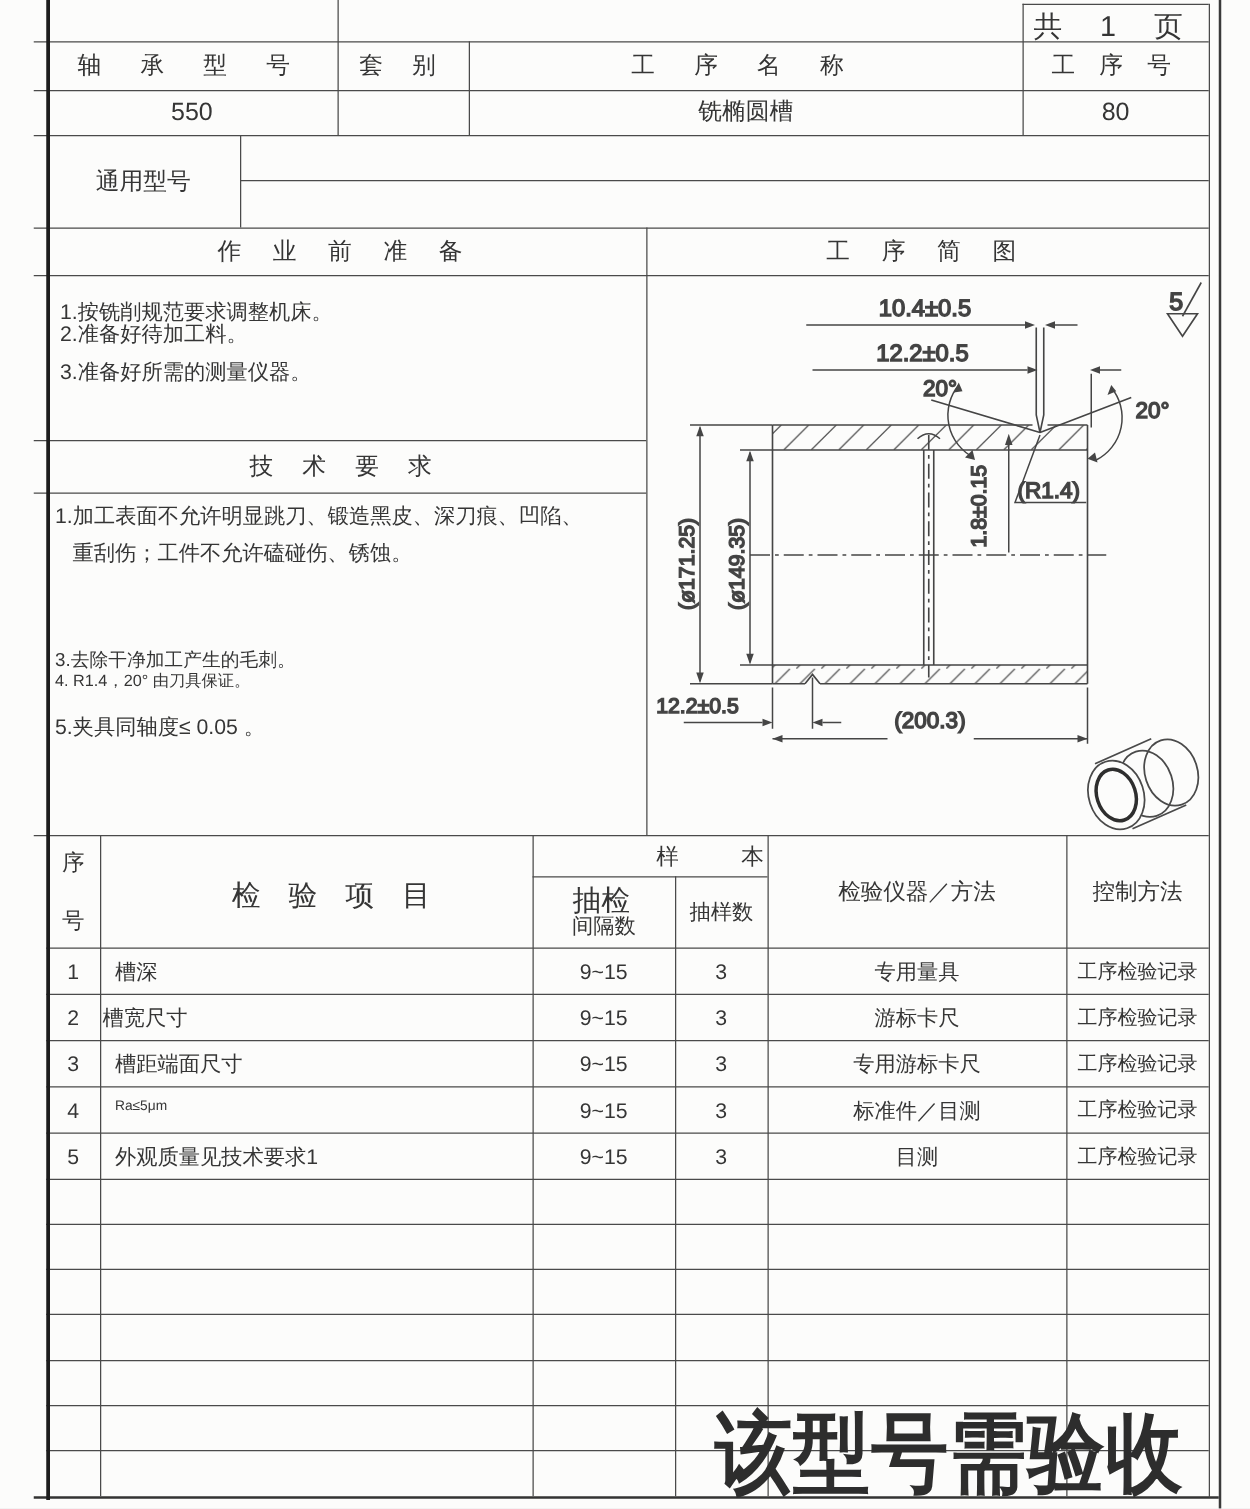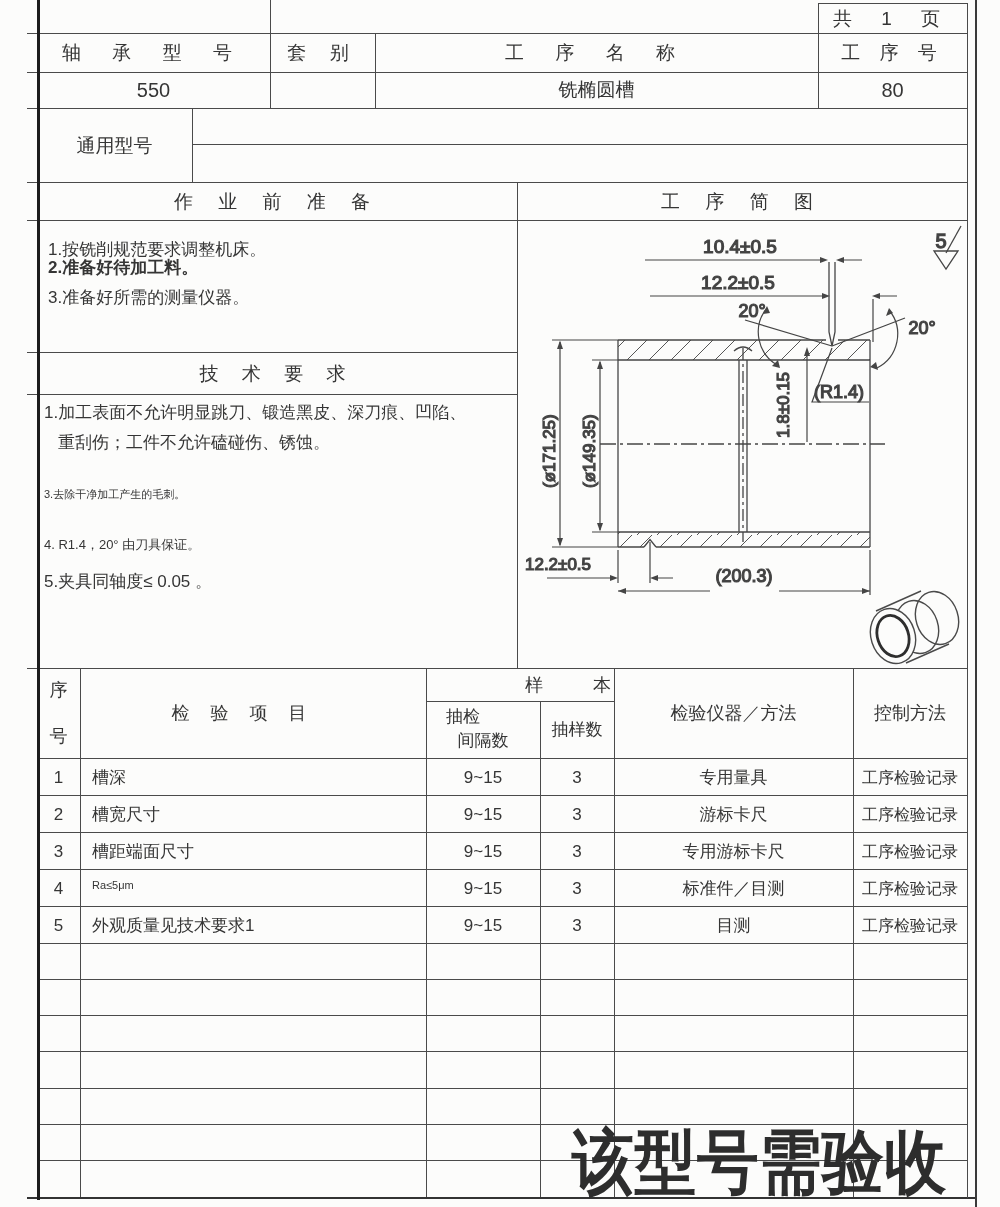--- a/index.html
+++ b/index.html
@@ -50,40 +50,40 @@
   <div class="vl" style="left:967px;top:3px;height:1195px;"></div>
   <div class="vl" style="left:975px;top:0;height:1207px;width:1.8px;background:#3a3a3a;"></div>
   <div class="vl" style="left:192px;top:108px;height:74px;"></div>
   <div class="vl" style="left:517px;top:182px;height:486px;"></div>
   <div class="vl" style="left:80px;top:668px;height:529px;"></div>
   <div class="vl" style="left:426px;top:668px;height:529px;"></div>
   <div class="vl" style="left:540px;top:701px;height:496px;"></div>
   <div class="vl" style="left:614px;top:668px;height:529px;"></div>
   <div class="vl" style="left:853px;top:668px;height:529px;"></div>
 
-  <div class="t c" style="left:818px;top:8px;width:149px;font-size:19px;letter-spacing:12px;">共 1 页</div>
+  <div class="t c" style="left:818px;top:8px;width:149px;font-size:23px;letter-spacing:12px;">共 1 页</div>
   <div class="t c" style="left:37px;top:42px;width:233px;font-size:19px;letter-spacing:13px;">轴 承 型 号</div>
   <div class="t c" style="left:270px;top:42px;width:105px;font-size:19px;letter-spacing:9px;">套 别</div>
   <div class="t c" style="left:375px;top:42px;width:443px;font-size:19px;letter-spacing:13px;">工 序 名 称</div>
   <div class="t c" style="left:818px;top:42px;width:149px;font-size:19px;letter-spacing:7px;">工 序 号</div>
   <div class="t c" style="left:37px;top:79px;width:233px;font-size:20px;">550</div>
   <div class="t c" style="left:270px;top:79px;width:105px;font-size:19px;"></div>
   <div class="t c" style="left:375px;top:79px;width:443px;font-size:19px;">铣椭圆槽</div>
   <div class="t c" style="left:818px;top:79px;width:149px;font-size:20px;">80</div>
   <div class="t c" style="left:37px;top:135px;width:155px;font-size:19px;">通用型号</div>
 
   <div class="t c" style="left:37px;top:191px;width:480px;font-size:19px;letter-spacing:10px;">作 业 前 准 备</div>
   <div class="t" style="left:48px;top:228px;font-size:17px;margin-top:12px;">1.按铣削规范要求调整机床。</div>
-  <div class="t" style="left:48px;top:258px;font-size:17px;font-weight:bold;">2.准备好待加工料。</div>
+  <div class="t" style="left:48px;top:258px;font-size:17px;">2.准备好待加工料。</div>
   <div class="t" style="left:48px;top:288px;font-size:17px;">3.准备好所需的测量仪器。</div>
 
   <div class="t c" style="left:37px;top:363px;width:480px;font-size:19px;letter-spacing:9px;">技 术 要 求</div>
   <div class="t" style="left:44px;top:403px;font-size:17px;">1.加工表面不允许明显跳刀、锻造黑皮、深刀痕、凹陷、</div>
   <div class="t" style="left:58px;top:433px;font-size:17px;">重刮伤；工件不允许磕碰伤、锈蚀。</div>
-  <div class="t" style="left:44px;top:488px;font-size:11px;">3.去除干净加工产生的毛刺。</div>
+  <div class="t" style="left:44px;top:520px;font-size:15px;">3.去除干净加工产生的毛刺。</div>
   <div class="t" style="left:44px;top:538px;font-size:13px;">4. R1.4，20° 由刀具保证。</div>
   <div class="t" style="left:44px;top:572px;font-size:17px;">5.夹具同轴度≤ 0.05 。</div>
 
   <div class="t c" style="left:517px;top:191px;width:450px;font-size:19px;letter-spacing:10px;">工 序 简 图</div>
 
   <svg style="position:absolute;left:517px;top:220px;" width="450" height="448" viewBox="0 0 450 448">
     <defs>
       <pattern id="hatchTop" width="22" height="20" patternUnits="userSpaceOnUse">
         <path d="M0,20 L20,0" stroke="#565656" stroke-width="1"></path>
       </pattern>
@@ -192,37 +192,37 @@
       <ellipse cx="420" cy="398" rx="21" ry="27" transform="rotate(-18 420 398)"></ellipse>
       <ellipse cx="400" cy="407" rx="21" ry="27" transform="rotate(-18 400 407)"></ellipse>
       <path d="M359,391 L404,371 M389,443 L432,424"></path>
       <ellipse cx="376" cy="416" rx="22" ry="28" transform="rotate(-18 376 416)" fill="#fcfcfb"></ellipse>
       <ellipse cx="376" cy="416" rx="15.5" ry="21" transform="rotate(-18 376 416)" stroke-width="2.8" stroke="#2e2e2e"></ellipse>
     </g>
   </svg>
 
   <div class="t c" style="left:37px;top:680px;width:43px;font-size:18px;">序</div>
   <div class="t c" style="left:37px;top:726px;width:43px;font-size:18px;">号</div>
-  <div class="t c" style="left:70px;top:703px;width:346px;font-size:18px;letter-spacing:8px;">检 验 项 目</div>
+  <div class="t c" style="left:96px;top:703px;width:346px;font-size:23px;letter-spacing:8px;">检 验 项 目</div>
   <div class="t c" style="left:426px;top:675px;width:188px;font-size:18px;padding-left:48px;">样          本</div>
-  <div class="t c" style="left:406px;top:707px;width:114px;font-size:17px;">抽检</div>
+  <div class="t c" style="left:424px;top:707px;width:114px;font-size:23px;">抽检</div>
   <div class="t c" style="left:426px;top:731px;width:114px;font-size:17px;">间隔数</div>
   <div class="t c" style="left:540px;top:720px;width:74px;font-size:17px;">抽样数</div>
   <div class="t c" style="left:614px;top:703px;width:239px;font-size:18px;">检验仪器／方法</div>
   <div class="t c" style="left:853px;top:703px;width:114px;font-size:18px;">控制方法</div>
 
   <div class="t c" style="left:37px;top:768px;width:43px;font-size:17px;">1</div>
   <div class="t" style="left:92px;top:768px;font-size:17px;">槽深</div>
   <div class="t c" style="left:426px;top:768px;width:114px;font-size:17px;">9~15</div>
   <div class="t c" style="left:540px;top:768px;width:74px;font-size:17px;">3</div>
   <div class="t c" style="left:614px;top:768px;width:239px;font-size:17px;">专用量具</div>
   <div class="t c" style="left:853px;top:769px;width:114px;font-size:16px;">工序检验记录</div>
 
   <div class="t c" style="left:37px;top:805px;width:43px;font-size:17px;">2</div>
-  <div class="t" style="left:92px;top:805px;font-size:17px;">槽宽尺寸</div>
+  <div class="t" style="left:82px;top:805px;font-size:17px;">槽宽尺寸</div>
   <div class="t c" style="left:426px;top:805px;width:114px;font-size:17px;">9~15</div>
   <div class="t c" style="left:540px;top:805px;width:74px;font-size:17px;">3</div>
   <div class="t c" style="left:614px;top:805px;width:239px;font-size:17px;">游标卡尺</div>
   <div class="t c" style="left:853px;top:806px;width:114px;font-size:16px;">工序检验记录</div>
 
   <div class="t c" style="left:37px;top:842px;width:43px;font-size:17px;">3</div>
   <div class="t" style="left:92px;top:842px;font-size:17px;">槽距端面尺寸</div>
   <div class="t c" style="left:426px;top:842px;width:114px;font-size:17px;">9~15</div>
   <div class="t c" style="left:540px;top:842px;width:74px;font-size:17px;">3</div>
   <div class="t c" style="left:614px;top:842px;width:239px;font-size:17px;">专用游标卡尺</div>

